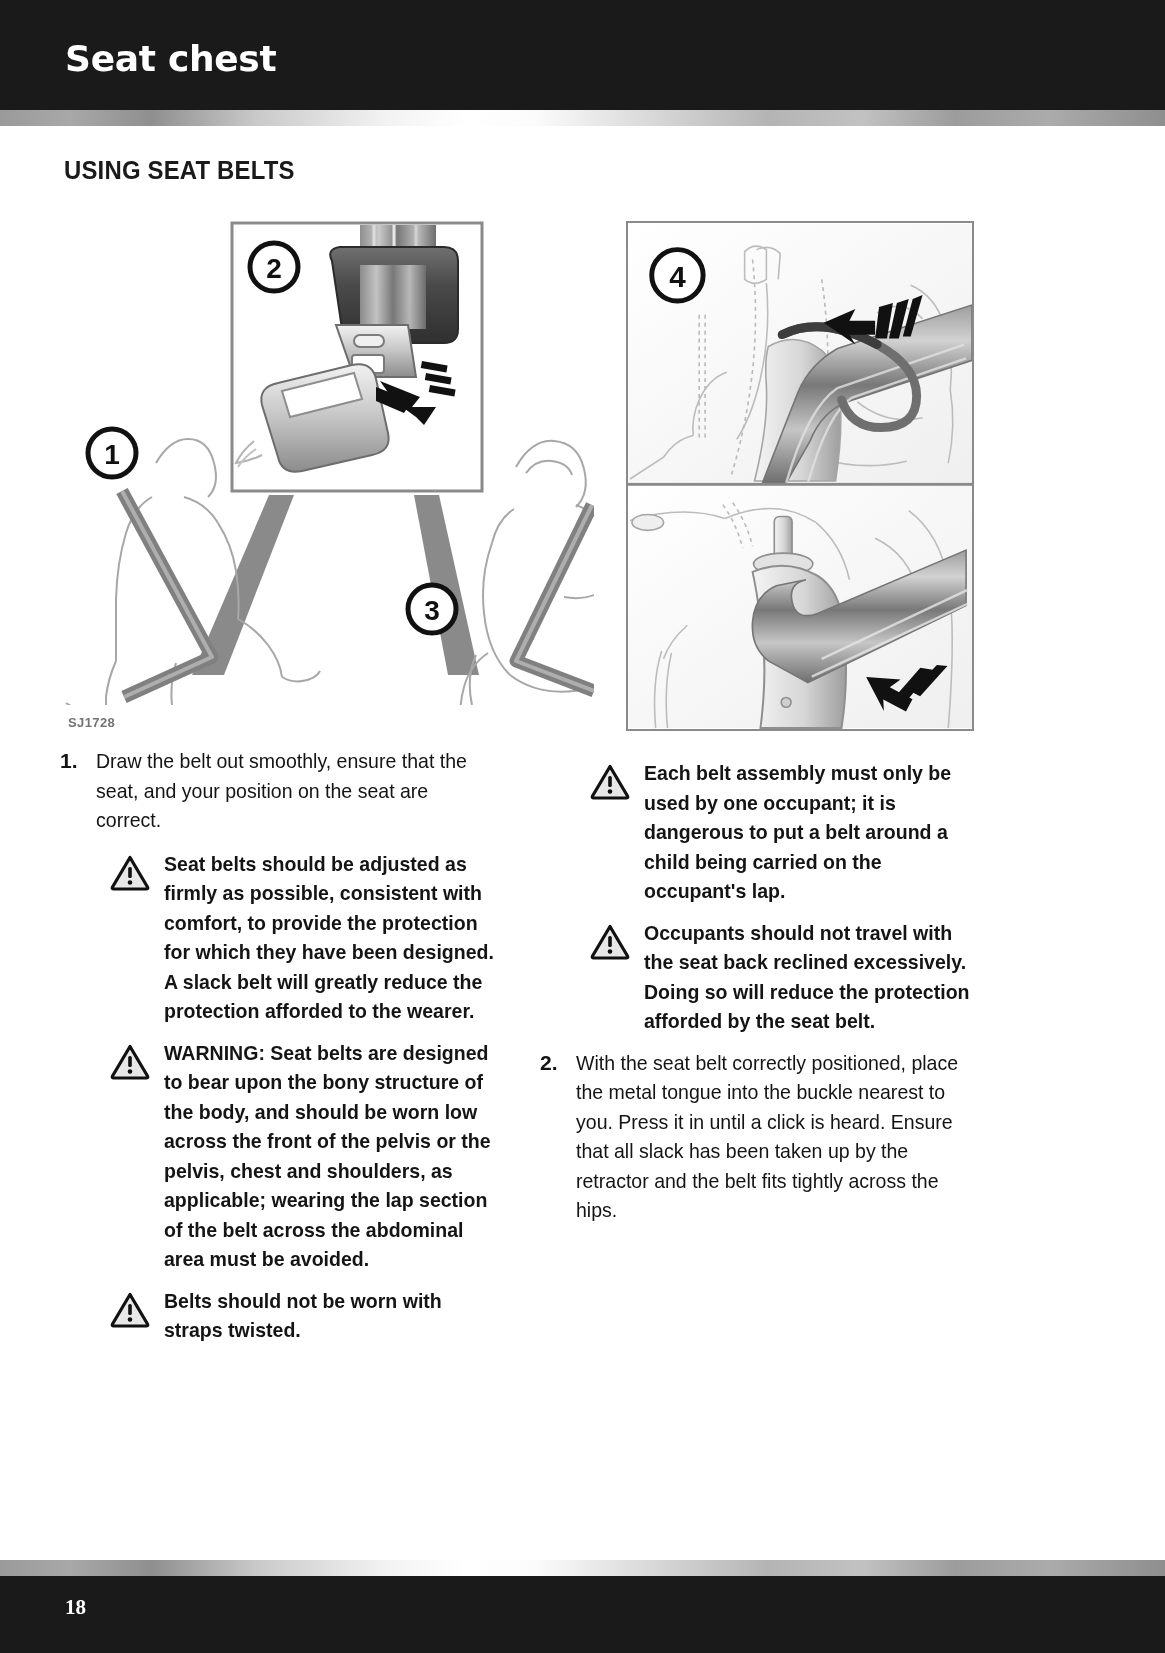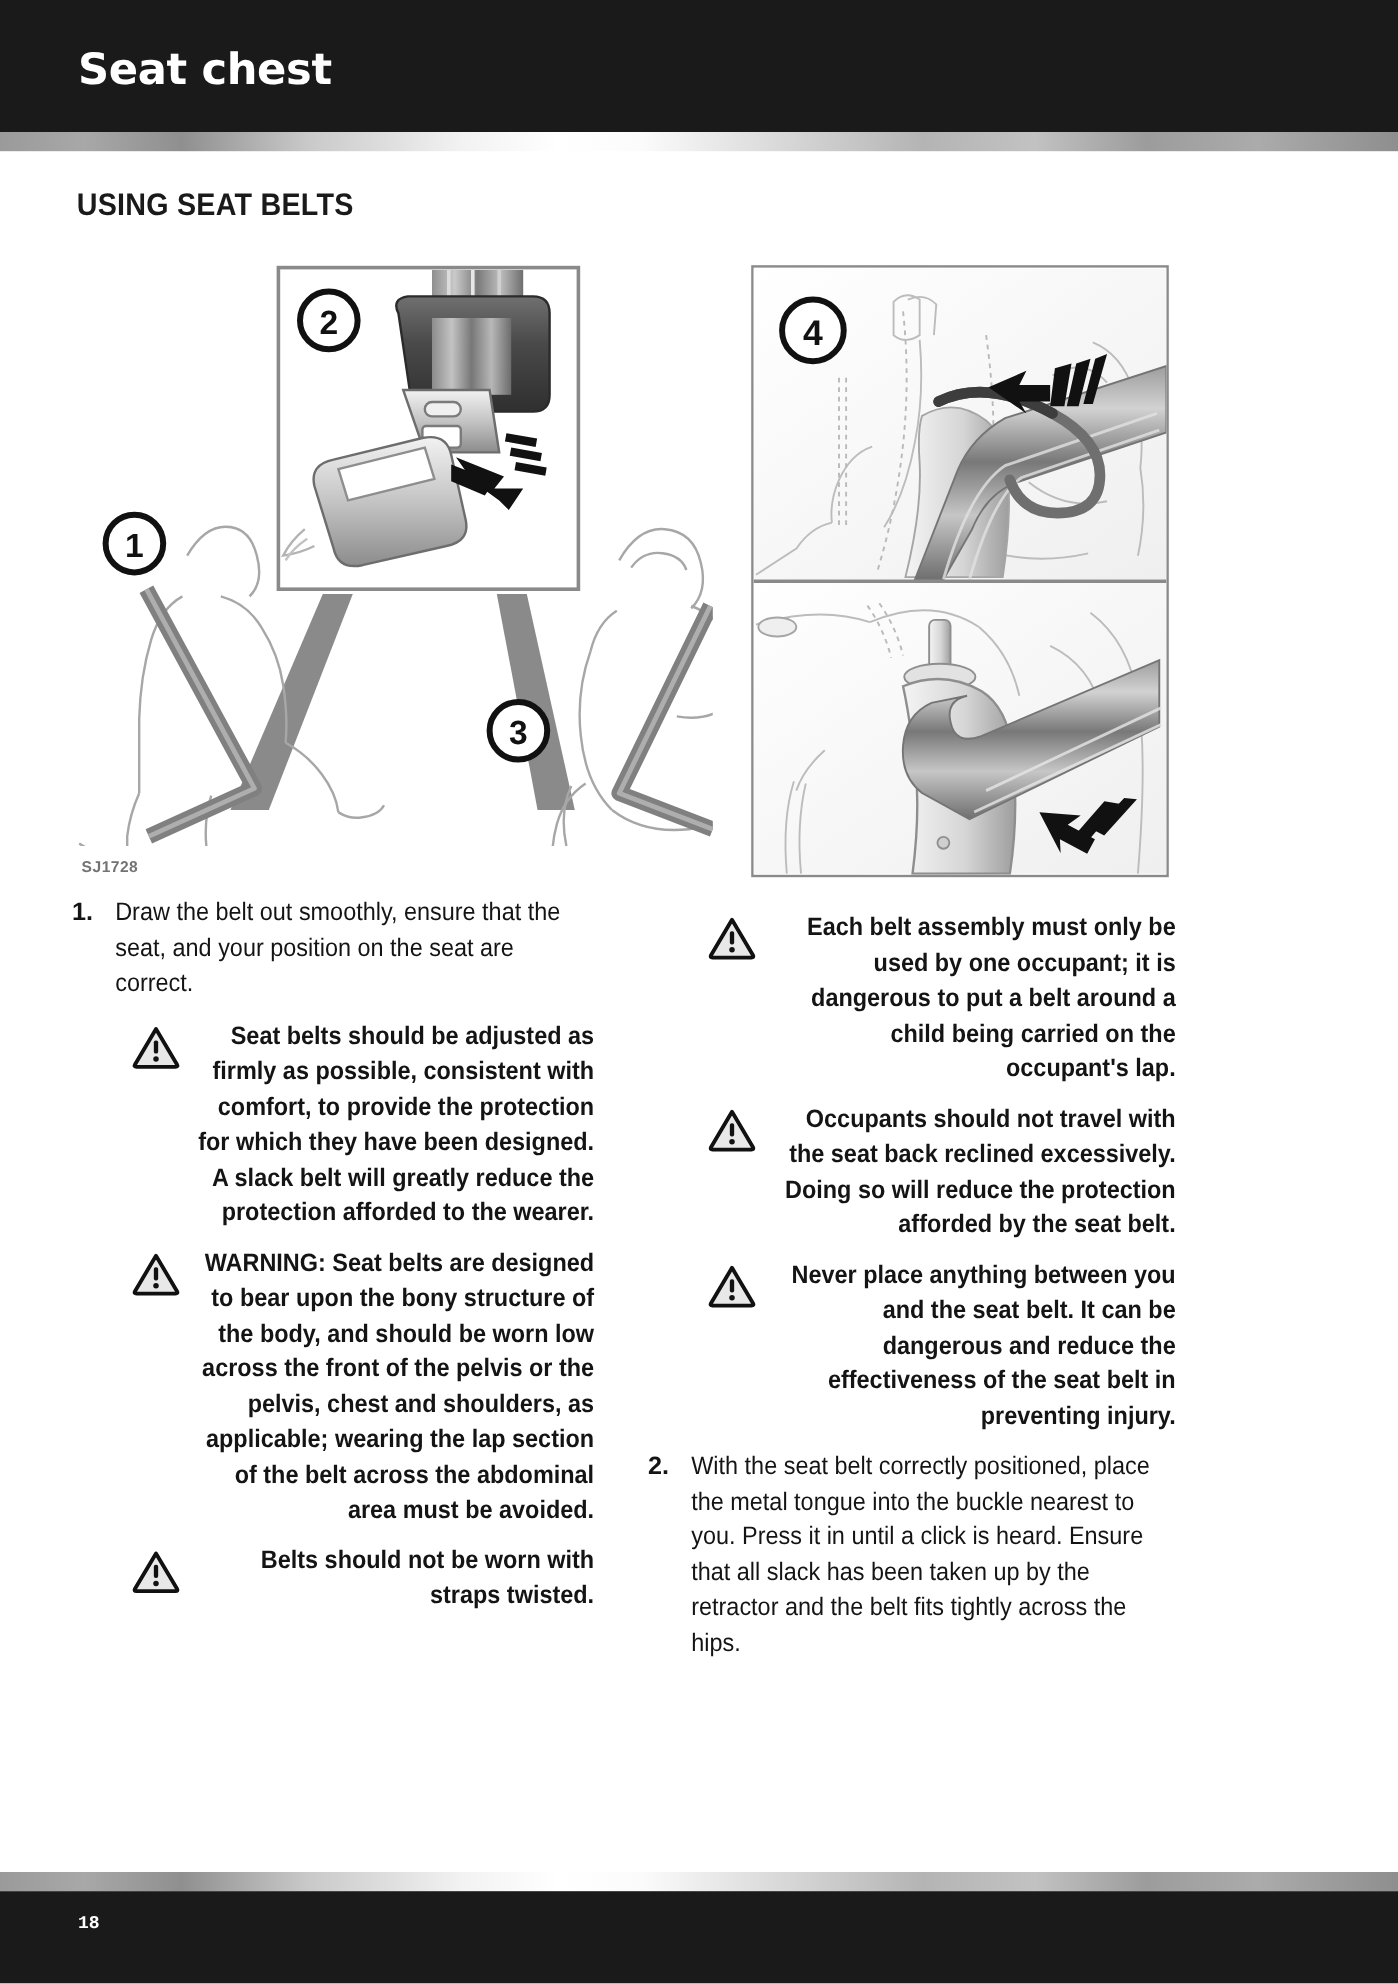--- a/index.html
+++ b/index.html
@@ -53,24 +53,24 @@
     position: absolute;
     left: 0; top: 1576px;
     width: 1165px;
     height: 77px;
     background: #1a1a1a;
   }
   .footer-page {
     position: absolute;
     left: 65px;
     top: 1595px;
-    font-size: 15px;
+    font-size: 21px;
     font-weight: bold;
     color: #ffffff;
-    font-family: Liberation Mono, monospace;
+    font-family: Liberation Serif, serif;
   }
 
   
   .section-heading {
     position: absolute;
     left: 64px;
     top: 155px;
     font-size: 26px;
     font-weight: bold;
     letter-spacing: 0.2px;
@@ -140,21 +140,21 @@
     transform-origin: left top;
     width: 107.5%;
   }
 
   .warn {
     display: flex;
     margin-top: 12px;
     margin-bottom: 12px;
     padding-left: 0;
   }
-  .warn-indent { margin-left: 50px; text-align: right; }
+  .warn-indent { margin-left: 50px; }
   .warn-icon {
     flex: 0 0 54px;
     width: 54px;
     padding-top: 6px;
   }
   .warn-icon svg { display: block; }
   .warn-text {
     flex: 1;
     font-size: 21px;
     line-height: 29.5px;
@@ -458,30 +458,20 @@
     <div class="warn-icon">
       <svg width="40" height="36" viewBox="0 0 40 36" xmlns="http://www.w3.org/2000/svg">
         <path d="M20 2.5 L37.5 32 Q38.6 34 36.2 34 L3.8 34 Q1.4 34 2.5 32 Z" fill="#e8e8e8" stroke="#111111" stroke-width="3.2" stroke-linejoin="round"></path>
         <rect x="18.2" y="12" width="3.6" height="11" rx="1.6" fill="#111111"></rect>
         <circle cx="20" cy="27.5" r="2.3" fill="#111111"></circle>
       </svg>
     </div>
     <div class="warn-text">Occupants should not travel with the seat back reclined excessively. Doing so will reduce the protection afforded by the seat belt.</div>
   </div>
 
-  <div class="warn warn-indent">
-    <div class="warn-icon">
-      <svg width="40" height="36" viewBox="0 0 40 36" xmlns="http://www.w3.org/2000/svg">
-        <path d="M20 2.5 L37.5 32 Q38.6 34 36.2 34 L3.8 34 Q1.4 34 2.5 32 Z" fill="#e8e8e8" stroke="#111111" stroke-width="3.2" stroke-linejoin="round"></path>
-        <rect x="18.2" y="12" width="3.6" height="11" rx="1.6" fill="#111111"></rect>
-        <circle cx="20" cy="27.5" r="2.3" fill="#111111"></circle>
-      </svg>
-    </div>
-    <div class="warn-text">Never place anything between you and the seat belt. It can be dangerous and reduce the effectiveness of the seat belt in preventing injury.</div>
-  </div>
 
   <div class="step">
     <div class="step-num">2.</div>
     <div class="step-text">With the seat belt correctly positioned, place the metal tongue into the buckle nearest to you. Press it in until a click is heard. Ensure that all slack has been taken up by the retractor and the belt fits tightly across the hips.</div>
   </div>
 </div>
 
 <div class="sheen sheen-bottom"></div>
 <div class="footer-bar"></div>
 <div class="footer-page">18</div>

